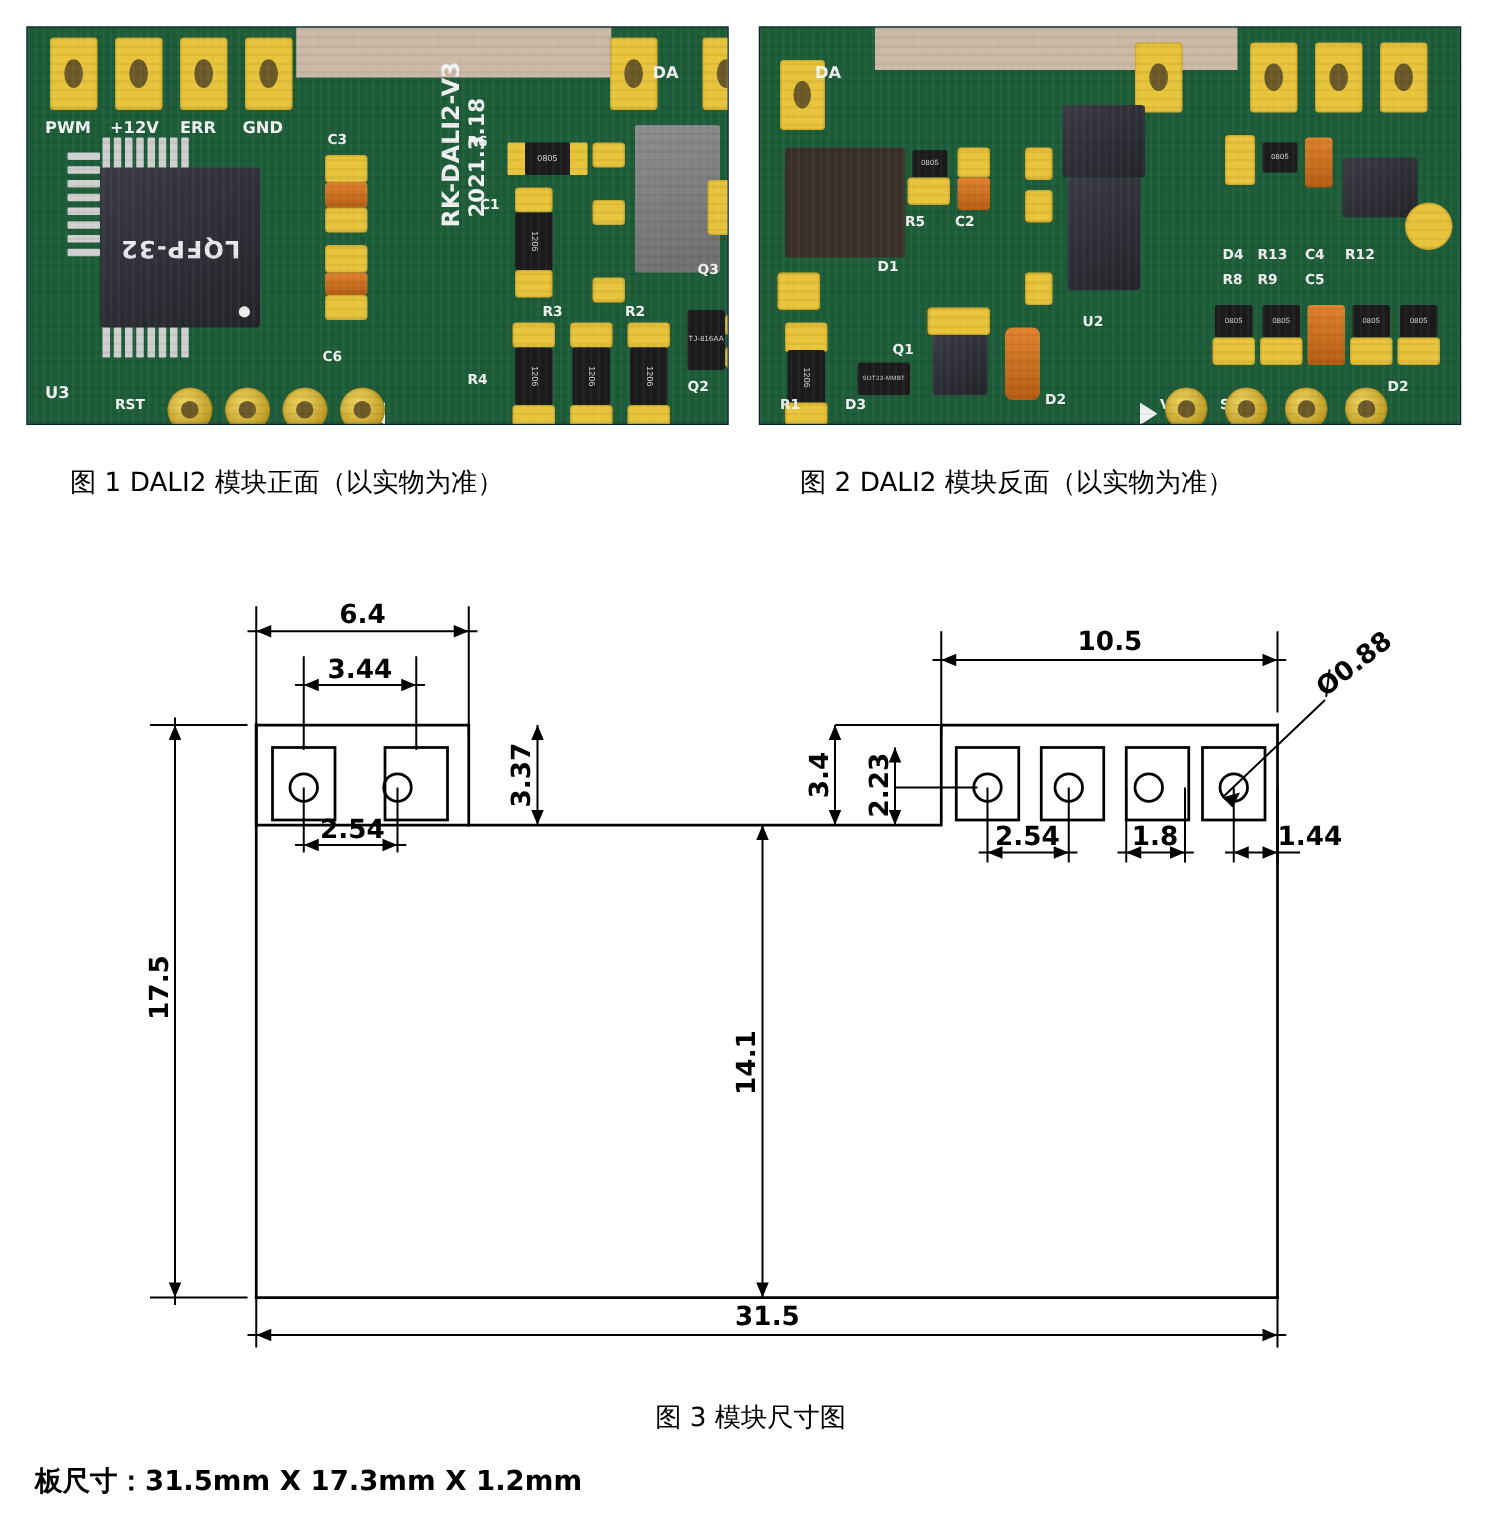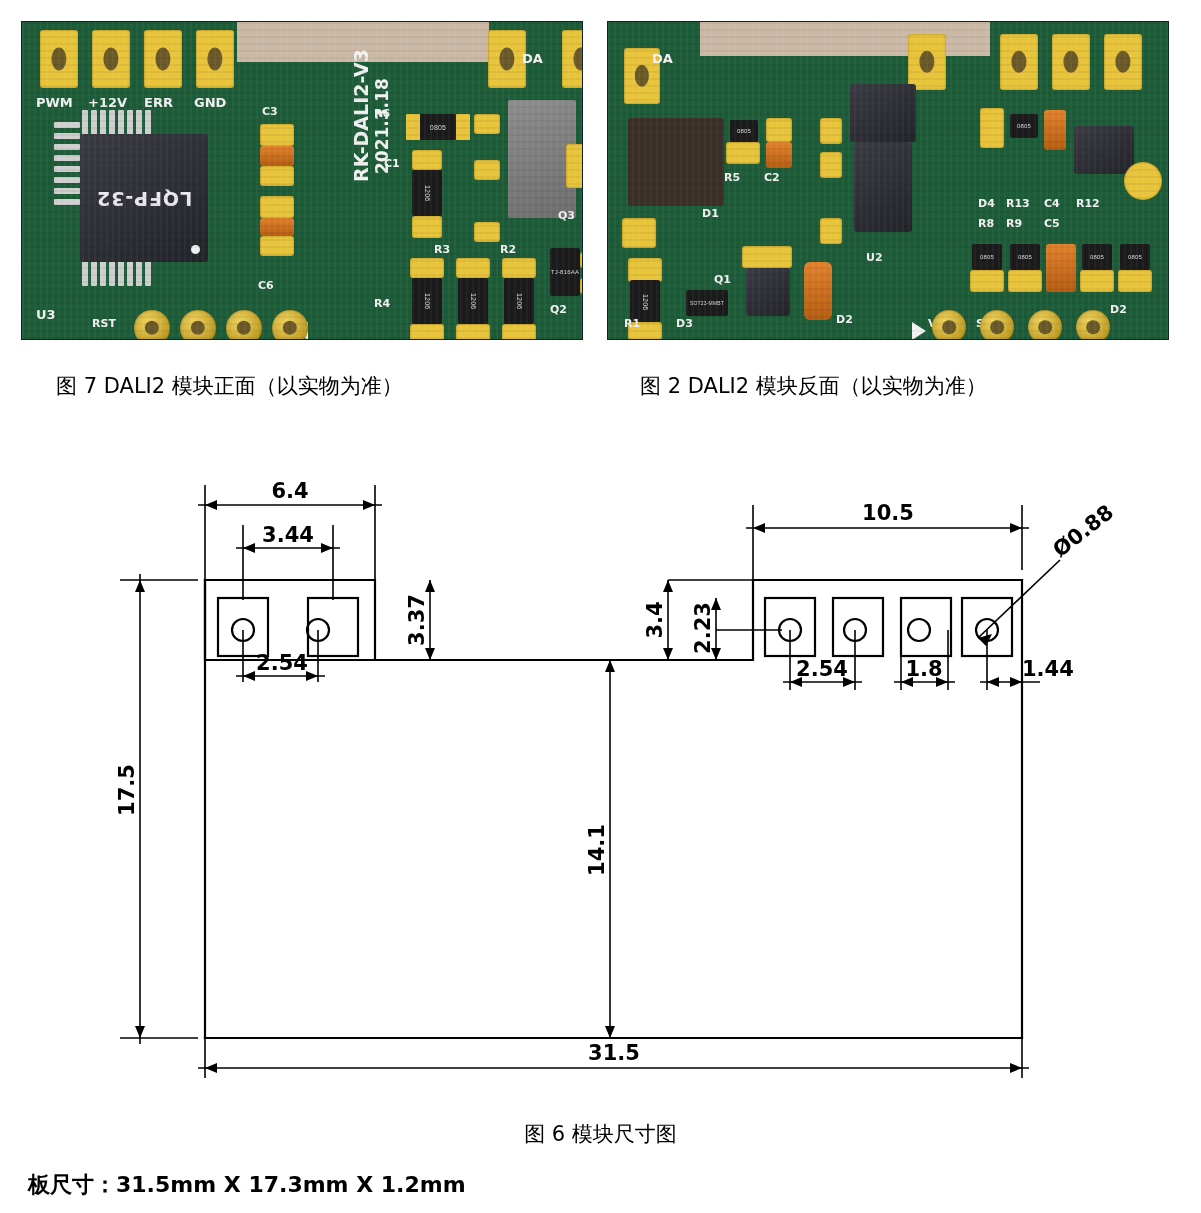--- a/index.html
+++ b/index.html
@@ -379,21 +379,21 @@
     <div class="silk small" style="left:368px; top:296px;">SWIM</div>
     <div class="silk small" style="left:424px; top:296px;">GND</div>
     <div class="silk small" style="left:470px; top:296px;">RST</div>
     <div class="pad round hole" style="left:324px; top:288px; width:34px; height:34px;"></div>
     <div class="pad round hole" style="left:372px; top:288px; width:34px; height:34px;"></div>
     <div class="pad round hole" style="left:420px; top:288px; width:34px; height:34px;"></div>
     <div class="pad round hole" style="left:468px; top:288px; width:34px; height:34px;"></div>
   </div>
 </div>
 
-<div class="caption" id="cap1">图 7 DALI2 模块正面（以实物为准）</div>
+<div class="caption" id="cap1">图 1 DALI2 模块正面（以实物为准）</div>
 <div class="caption" id="cap2">图 2 DALI2 模块反面（以实物为准）</div>
 
 <svg id="dim-svg" width="1201" height="660" viewBox="0 0 1201 660">
   <g fill="none" stroke="#000" stroke-width="2.2" stroke-linecap="square">
 
     <path d="M 205 130 L 205 210 L 375 210 L 375 210"></path>
     <path d="M 205 130 L 375 130 L 375 210 L 610 210 L 753 210 L 753 130 L 1022 130"></path>
     <path d="M 205 130 L 205 588"></path>
     <path d="M 1022 130 L 1022 588"></path>
     <path d="M 205 588 L 1022 588"></path>
@@ -506,14 +506,14 @@
     <text x="822" y="226" text-anchor="middle">2.54</text>
     <text x="924" y="226" text-anchor="middle">1.8</text>
     <text x="1022" y="226" text-anchor="start">1.44</text>
     <text x="1060" y="108" text-anchor="start" transform="rotate(-38 1060 108)">Ø0.88</text>
     <text x="134" y="340" text-anchor="middle" transform="rotate(-90 134 340)">17.5</text>
     <text x="604" y="400" text-anchor="middle" transform="rotate(-90 604 400)">14.1</text>
     <text x="614" y="610" text-anchor="middle">31.5</text>
   </g>
 </svg>
 
-<div class="caption" id="cap3">图 6  模块尺寸图</div>
+<div class="caption" id="cap3">图 3  模块尺寸图</div>
 <div class="board-size">板尺寸：31.5mm X 17.3mm X 1.2mm</div>
 
 </body></html>

